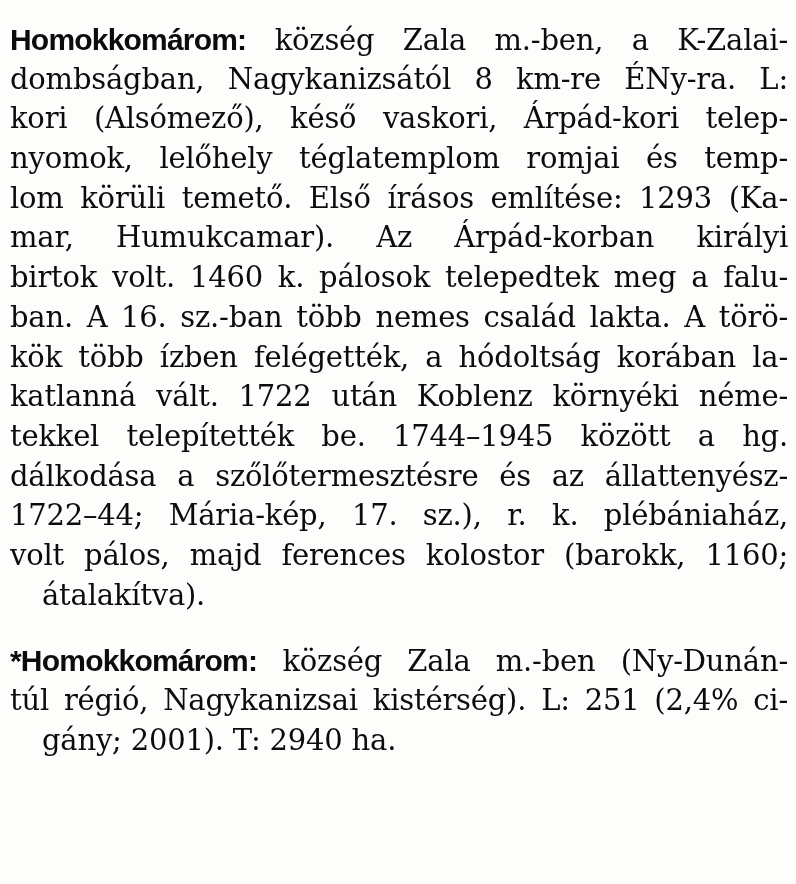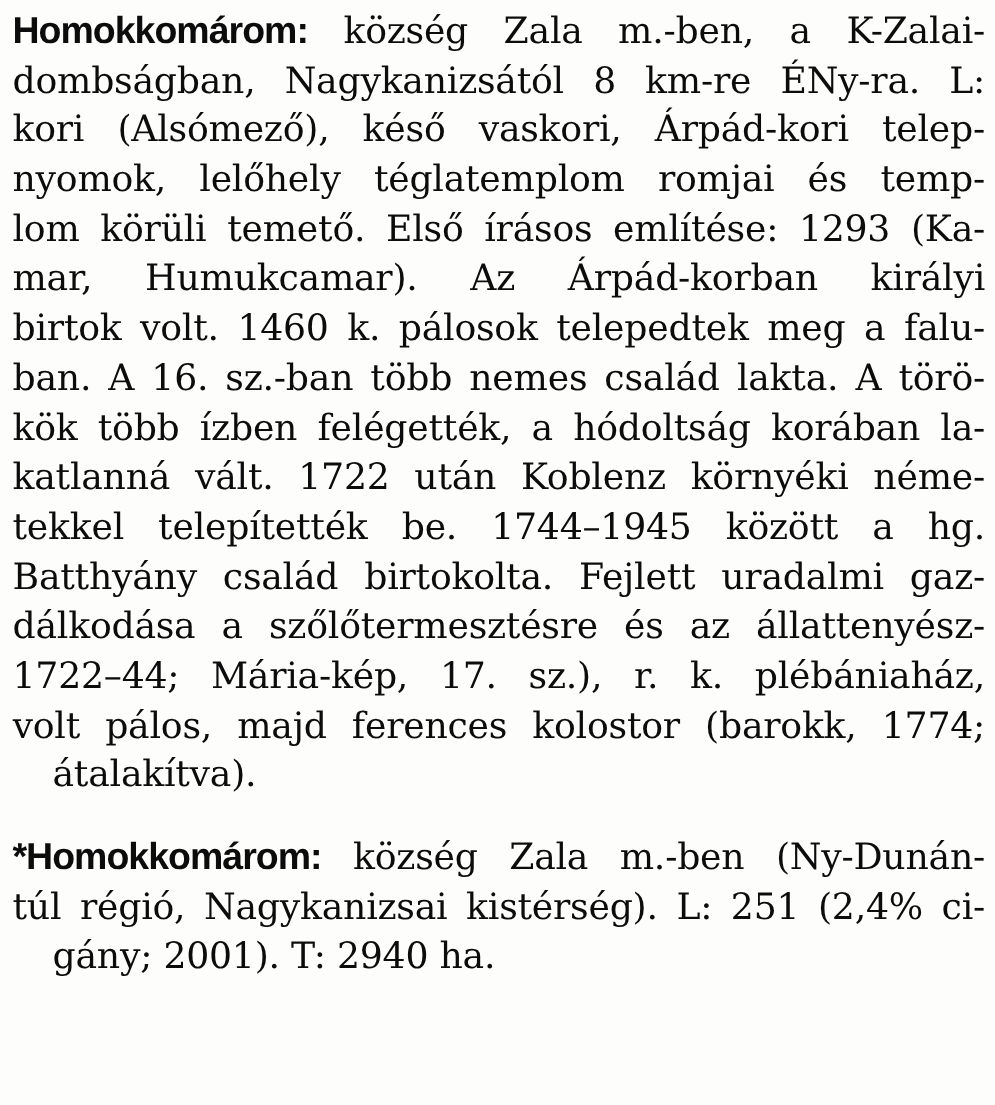--- a/index.html
+++ b/index.html
@@ -11,21 +11,21 @@
     height: 884px;
     background: #ffffff;
     overflow: hidden;
   }
   .page {
     box-sizing: border-box;
     width: 796px;
     height: 884px;
     background: #fdfdfc;
     color: #0c0c0c;
-    padding: 5px 8px 0 10px;
+    padding: 20px 8px 0 10px;
     font-family: "DejaVu Serif", "Liberation Serif", serif;
     font-size: 29px;
     letter-spacing: -0.2px;
   }
   .entry {
     margin: 0;
   }
   .entry + .entry {
     margin-top: 26px;
   }
@@ -57,24 +57,23 @@
         <div class="line">dombságban, Nagykanizsától 8 km-re ÉNy-ra. L:</div>
         <div class="line">kori (Alsómező), késő vaskori, Árpád-kori telep-</div>
         <div class="line">nyomok, lelőhely téglatemplom romjai és temp-</div>
         <div class="line">lom körüli temető. Első írásos említése: 1293 (Ka-</div>
         <div class="line">mar, Humukcamar). Az Árpád-korban királyi</div>
         <div class="line">birtok volt. 1460 k. pálosok telepedtek meg a falu-</div>
         <div class="line">ban. A 16. sz.-ban több nemes család lakta. A törö-</div>
         <div class="line">kök több ízben felégették, a hódoltság korában la-</div>
         <div class="line">katlanná vált. 1722 után Koblenz környéki néme-</div>
         <div class="line">tekkel telepítették be. 1744–1945 között a hg.</div>
-        <div class="line">Batthyány család birtokolta. Fejlett uradalmi gaz-</div>
         <div class="line">dálkodása a szőlőtermesztésre és az állattenyész-</div>
         <div class="line">1722–44; Mária-kép, 17. sz.), r. k. plébániaház,</div>
-        <div class="line">volt pálos, majd ferences kolostor (barokk, 1774;</div>
+        <div class="line">volt pálos, majd ferences kolostor (barokk, 1160;</div>
         <div class="line last">átalakítva).</div>
       </div>
       <div class="entry">
         <div class="line"><span class="headword">*Homokkomárom:</span> község Zala m.-ben (Ny-Dunán-</div>
         <div class="line">túl régió, Nagykanizsai kistérség). L: 251 (2,4% ci-</div>
         <div class="line last">gány; 2001). T: 2940 ha.</div>
       </div>
     </div>
 </div>
 

